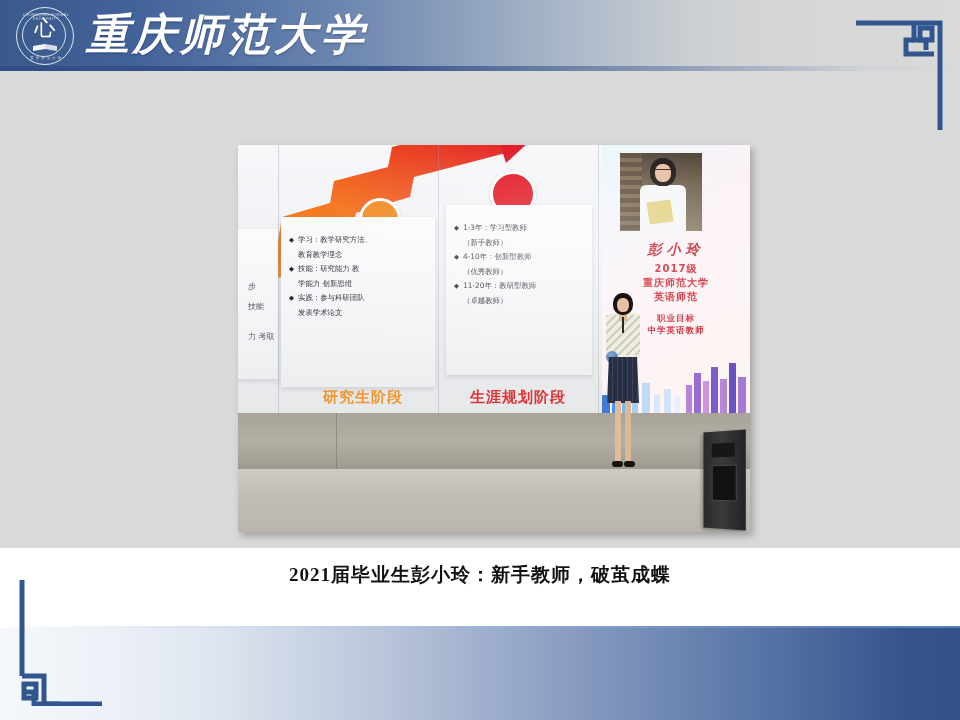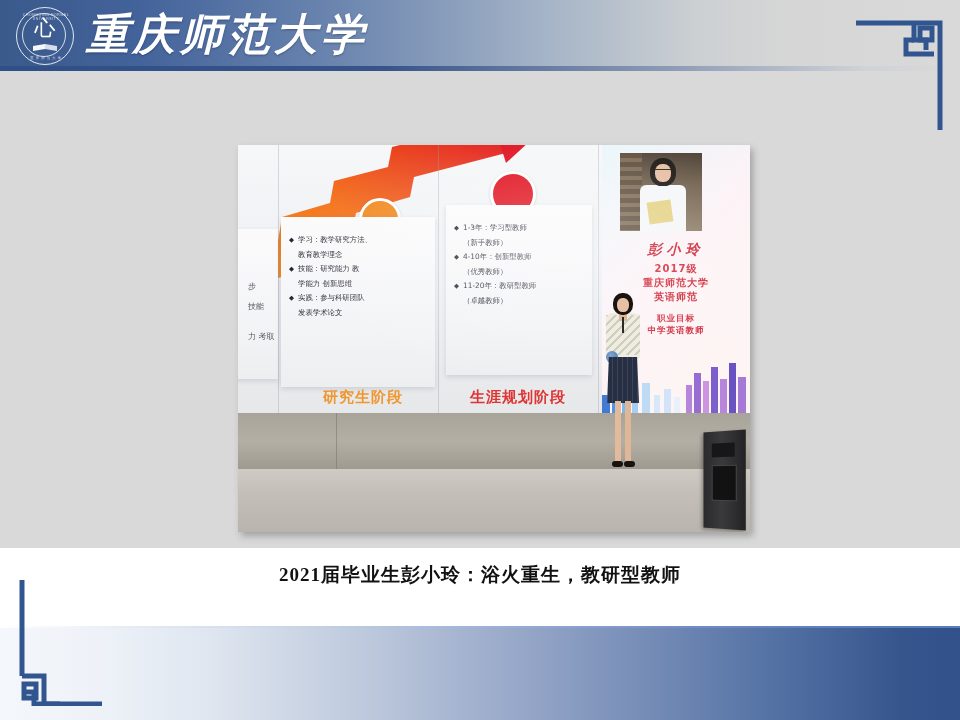--- a/index.html
+++ b/index.html
@@ -527,21 +527,21 @@
     </div>
 
     <div id="speaker">
       <div id="speaker-port"></div>
       <div id="speaker-grill"></div>
     </div>
   </div>
 
   <div id="body-white"></div>
   <div id="caption-area">
-    <div id="caption-text">2021届毕业生彭小玲：浴火重生，教研型教师</div>
+    <div id="caption-text">2021届毕业生彭小玲：新手教师，破茧成蝶</div>
   </div>
   <div id="footer-top-line"></div>
   <div id="footer-band"></div>
 
   <svg class="corner-motif" style="left:14px; bottom:14px; z-index:5;" width="92" height="130" viewBox="0 0 92 130">
     <g fill="none" stroke="#31568f" stroke-width="5">
       <path d="M8 4 V100"></path>
       <path d="M8 100 H30 V116"></path>
       <path d="M8 116 H20 V128 H46"></path>
       <path d="M30 116 V128 H88"></path>

